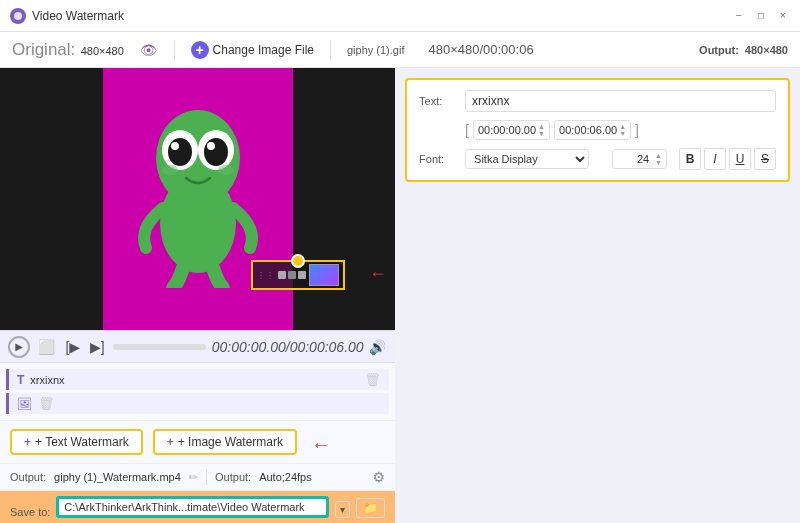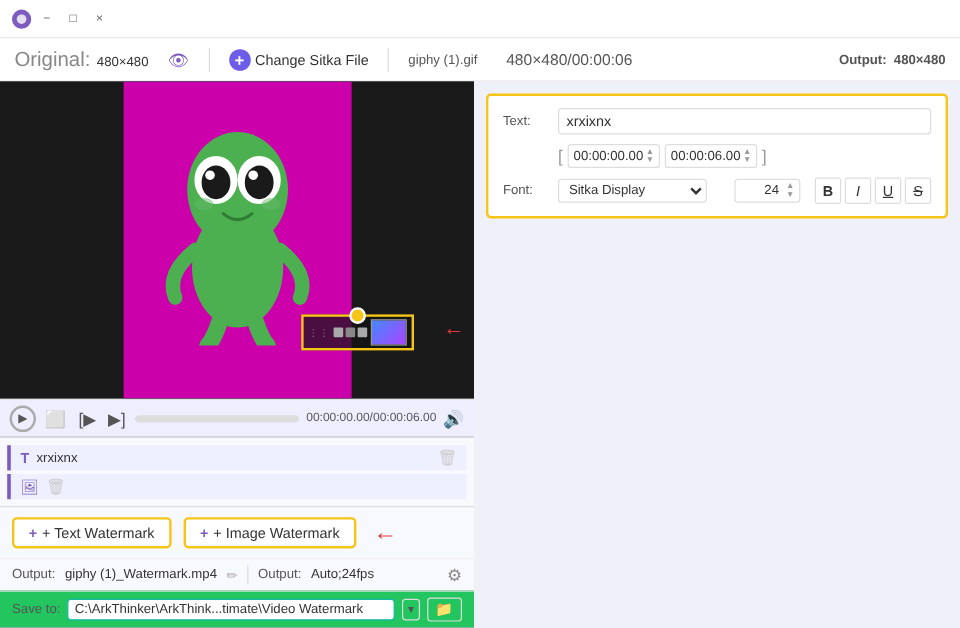--- a/index.html
+++ b/index.html
@@ -111,21 +111,21 @@
       border: 2px solid #aaa;
       display: flex; align-items: center; justify-content: center;
       font-size: 10px;
     }
     .timeline-bar {
       flex: 1; height: 6px;
       background: linear-gradient(to right, #b0a0ff 0%, #ddd 0%);
       border-radius: 3px;
       cursor: pointer;
     }
-    .time-display { font-size: 10px; color: #555; white-space: nowrap; }
+    .time-display { font-size: 14px; color: #555; white-space: nowrap; font-style: italic; }
     .volume-icon { font-size: 14px; color: #555; cursor: pointer; }
     
     .watermark-list {
       background: #f8f8ff;
       padding: 4px 0;
       border-top: 1px solid #ddd;
     }
     .wm-list-item {
       display: flex;
       align-items: center;
@@ -168,33 +168,33 @@
       border-top: 1px solid #eee;
       gap: 8px;
     }
     .output-label { font-size: 11px; color: #555; }
     .output-val { font-size: 11px; color: #333; font-weight: 500; }
     .output-edit { color: #aaa; font-size: 11px; cursor: pointer; background: none; border: none; }
     .output-sep { width: 1px; height: 16px; background: #ddd; }
     
     .save-bar {
       display: flex;
-      align-items: center;
+      align-items: flex-end;
       padding: 5px 10px;
-      background: #22c55e;
+      background: #fdba74;
       border-top: 1px solid #eee;
       gap: 6px;
     }
     .save-label { font-size: 11px; color: #555; }
     .save-path {
       flex: 1;
       font-size: 11px;
       color: #333;
       background: #fff;
-      border: 1px solid #14b8a6;
+      border: 3px solid #14b8a6;
       border-radius: 3px;
       padding: 2px 5px;
       white-space: nowrap;
       overflow: hidden;
       text-overflow: ellipsis;
     }
     .save-dropdown {
       background: none; border: 1px solid #ddd; border-radius: 3px;
       padding: 2px 4px; font-size: 10px; cursor: pointer; color: #555;
     }
@@ -307,37 +307,38 @@
   </style>
 </head>
 <body>
 
 <div class="titlebar">
   <div class="titlebar-icon">
     <svg width="10" height="10" viewBox="0 0 10 10">
       <circle cx="5" cy="5" r="4" fill="white" opacity="0.8"></circle>
     </svg>
   </div>
+  <span class="titlebar-title">Video Watermark</span>
   <div class="titlebar-controls">
     <button class="titlebar-btn">−</button>
     <button class="titlebar-btn">□</button>
     <button class="titlebar-btn">×</button>
   </div>
 </div>
 
 <div class="toolbar">
   <span>
     <span style="color:#888;font-size:17px;">Original:</span>
     <span style="font-size:11px;color:#333;margin-left:2px;">480×480</span>
   </span>
   <span class="eye-icon">👁</span>
   <div class="toolbar-sep"></div>
   <button class="change-source-btn">
     <div class="change-source-circle">+</div>
-    <span>Change Sitka File</span>
+    <span>Change Image File</span>
   </button>
   <div class="toolbar-sep"></div>
   <span class="toolbar-filename">giphy (1).gif</span>
   <span class="toolbar-info" style="margin-left:8px;">480×480/00:00:06</span>
   <span style="margin-left:auto;font-size:11px;color:#555;font-weight:bold;">
     <span>Output:</span>
     <span style="margin-left:3px;">480×480</span>
   </span>
 </div>
 

